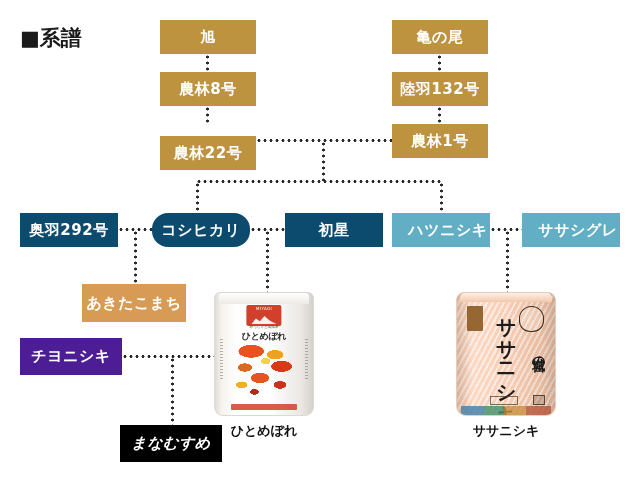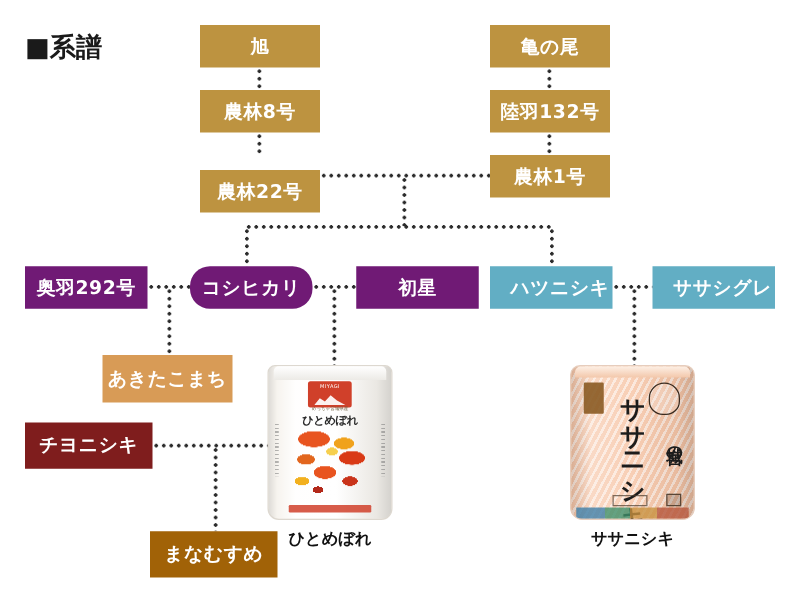--- a/index.html
+++ b/index.html
@@ -28,25 +28,25 @@
     justify-content:center;
     color:#ffffff;
     font-size:15px;
     font-weight:bold;
     letter-spacing:0.5px;
     white-space:nowrap;
     box-sizing:border-box;
     z-index:3;
   }
   .c-brown{background:#bd9340;}
-  .c-green{background:#701a75;}
+  .c-green{background:#0c4a6e;}
   .c-blue {background:#62aec4;padding-left:14px;}
   .c-tan  {background:#d89b56;}
-  .c-yellow{background:#7f1d1d;}
-  .c-orange{background:#a16207;}
+  .c-yellow{background:#4c1d95;}
+  .c-orange{background:#000000;font-style:italic;}
 
   
   .hline{
     position:absolute;
     height:3px;
     background-image:radial-gradient(circle, #2b2b2b 1.4px, rgba(0,0,0,0) 1.6px);
     background-size:6px 3px;
     background-repeat:repeat-x;
     background-position:0 center;
     z-index:2;

